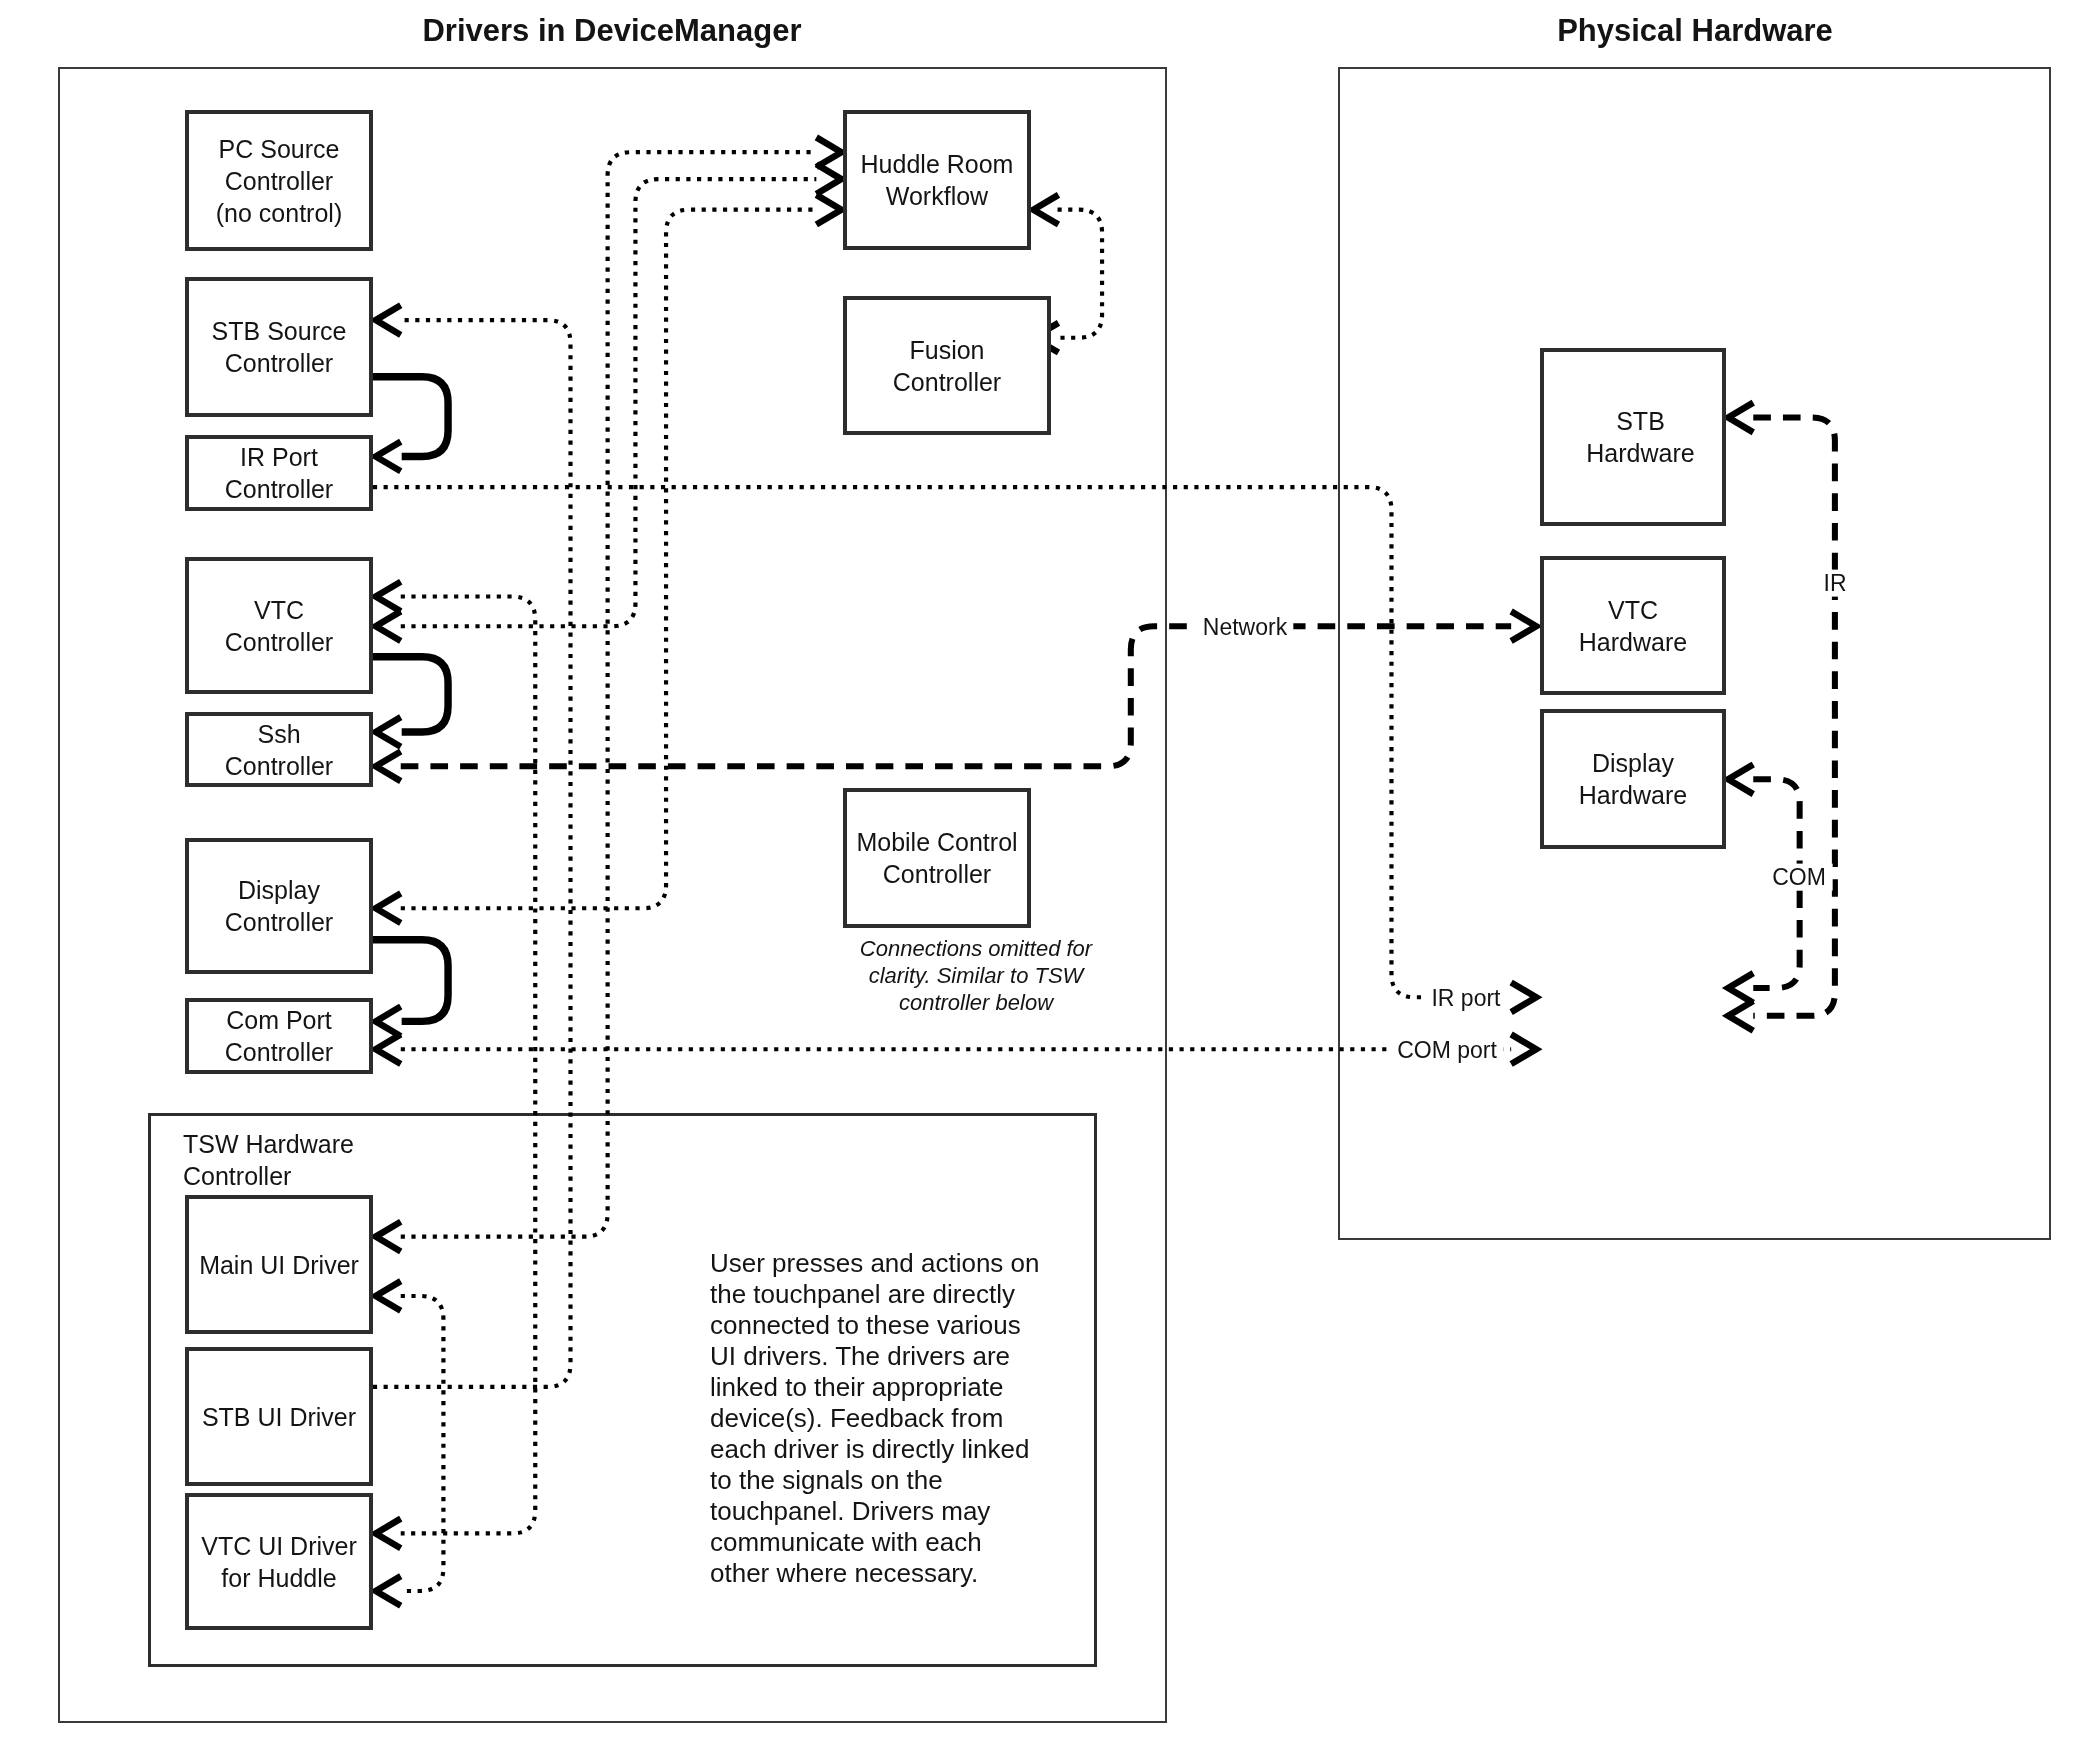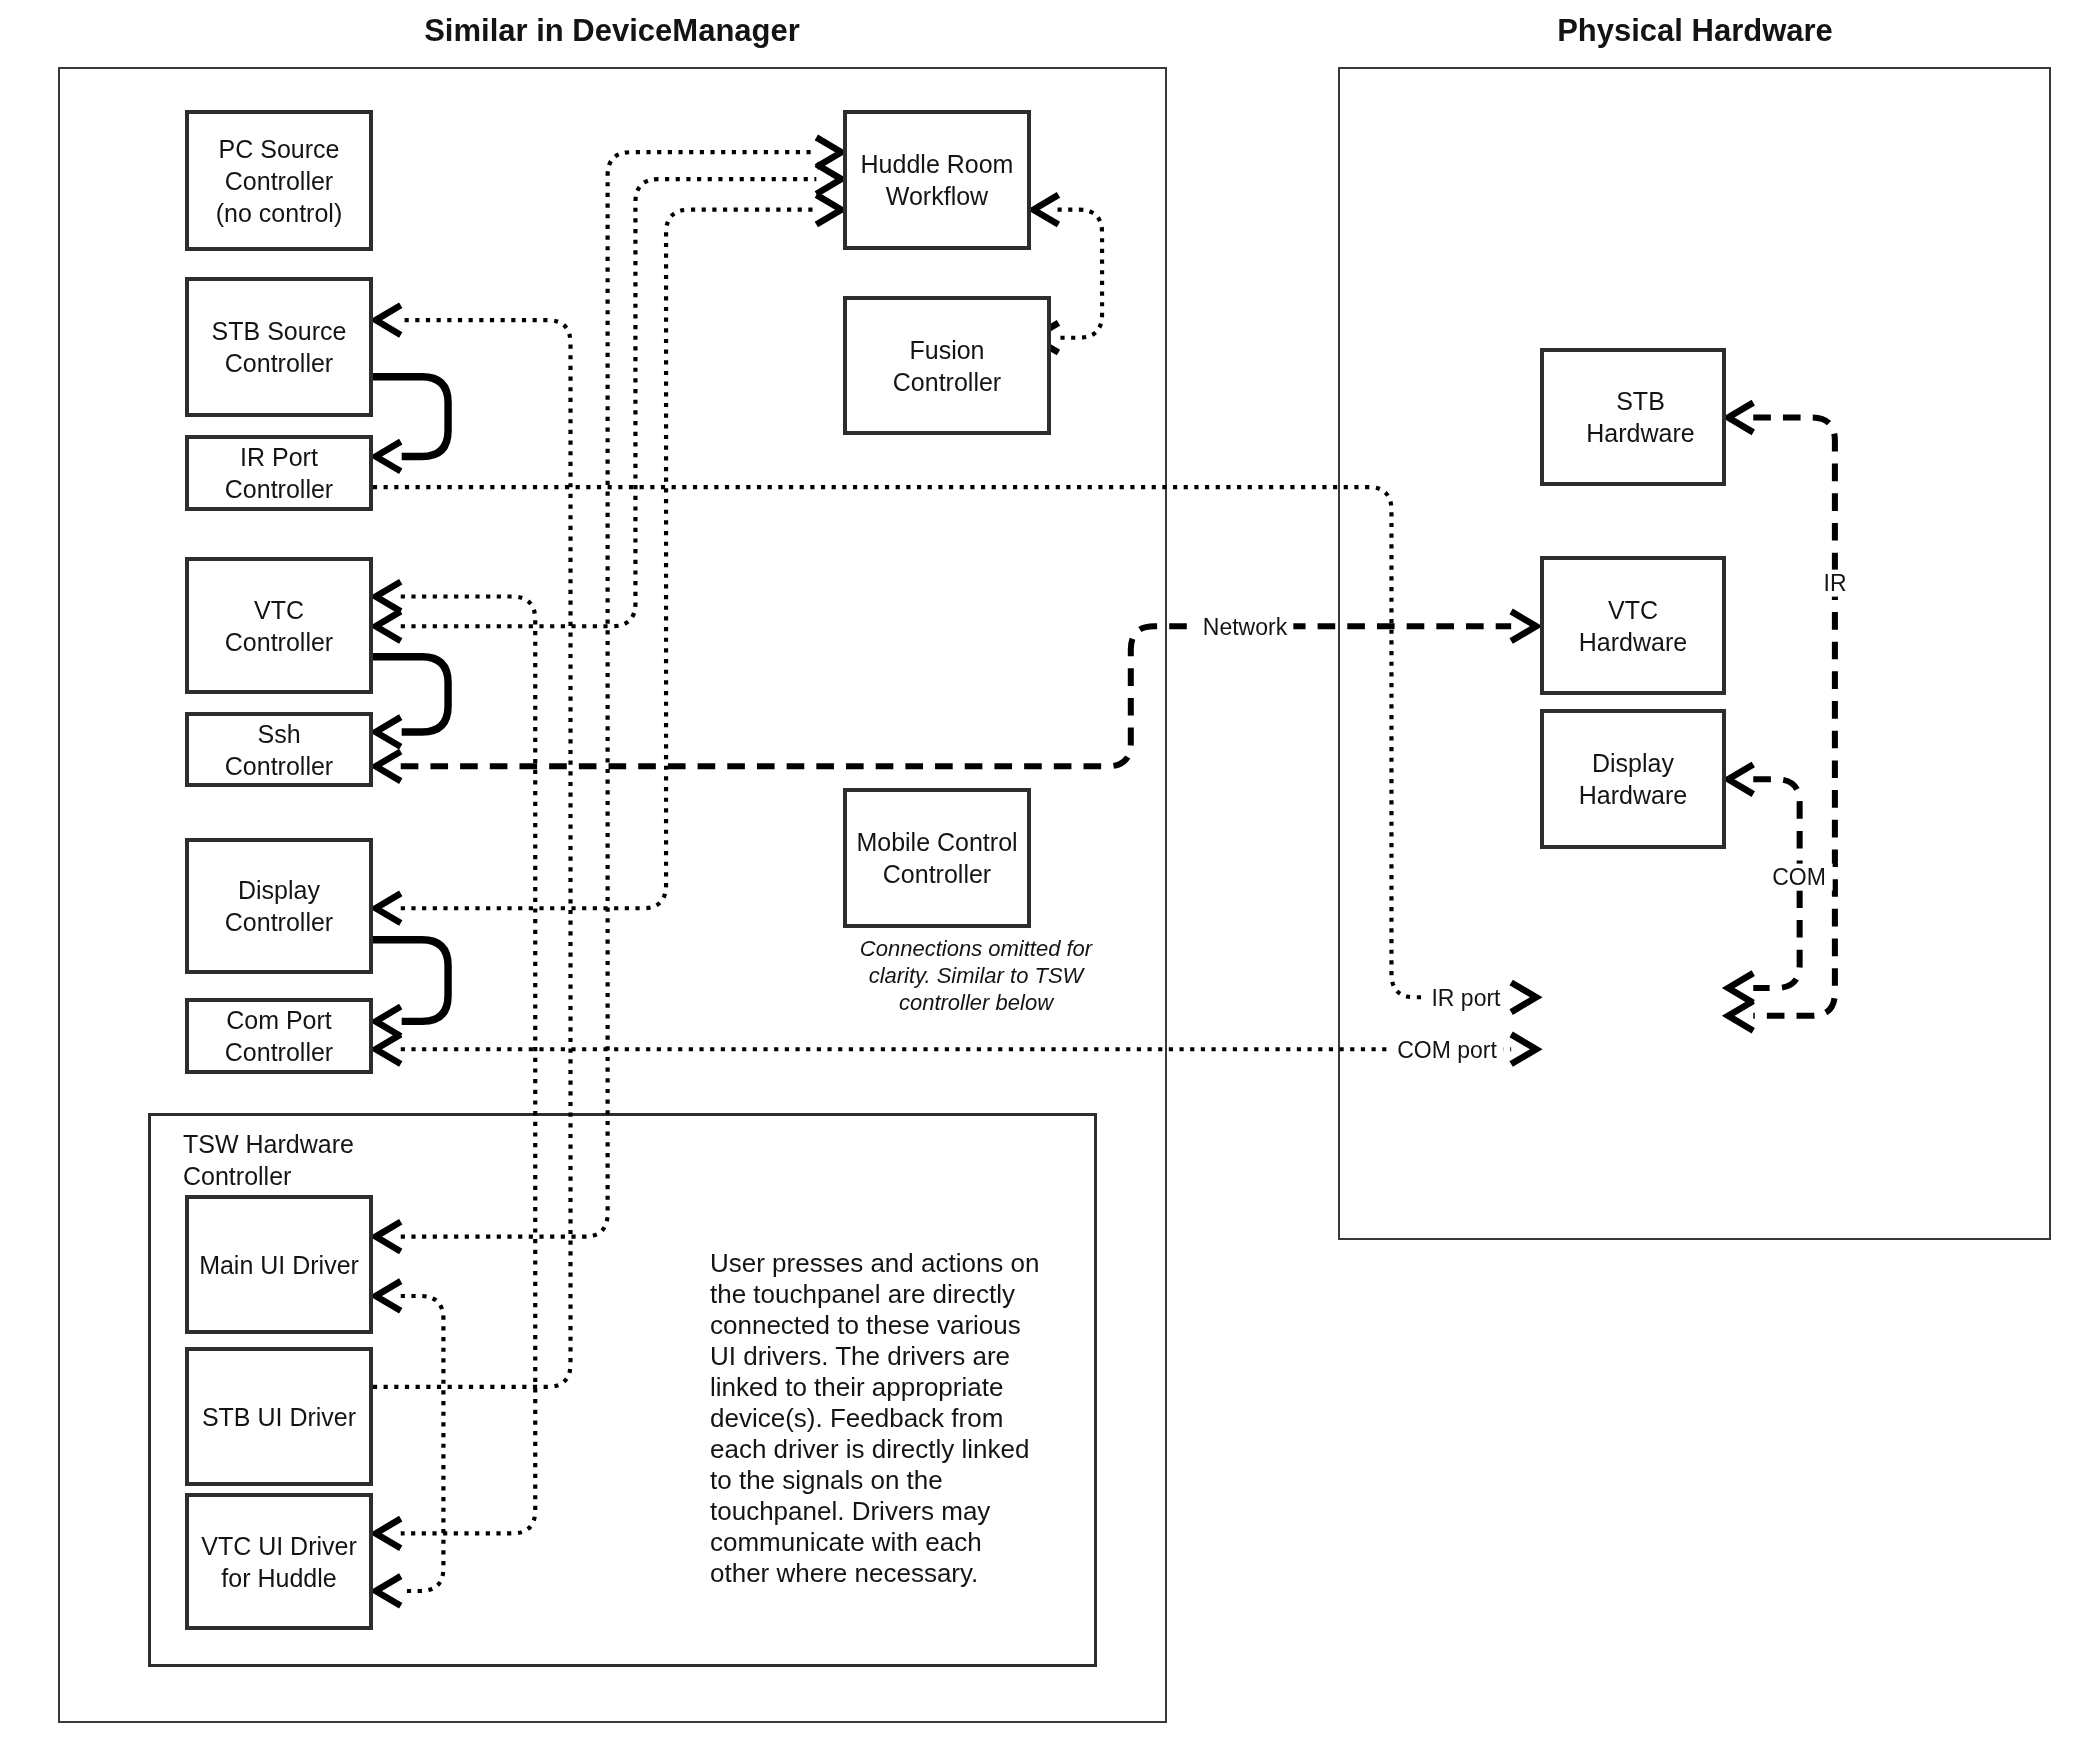--- a/index.html
+++ b/index.html
@@ -78,21 +78,21 @@
 
       <path class="arrowhead" d="M 880 148 L 907 164 L 880 180"></path>
       <path class="arrowhead" d="M 880 177 L 907 193 L 880 209"></path>
       <path class="arrowhead" d="M 880 210 L 907 226 L 880 242"></path>
       <path class="arrowhead" d="M 1629 1059 L 1656 1075 L 1629 1091"></path>
       <path class="arrowhead" d="M 1629 1115 L 1656 1131 L 1629 1147"></path>
       <path class="arrowhead" d="M 1629 659 L 1656 675 L 1629 691"></path>
     </g>
   </svg>
 
-  <div class="dtitle" style="left:612px; top:13px;">Similar in DeviceManager</div>
+  <div class="dtitle" style="left:612px; top:13px;">Drivers in DeviceManager</div>
   <div class="dtitle" style="left:1695px; top:13px;">Physical Hardware</div>
 
   <div class="panel" style="left:58px; top:67px; width:1109px; height:1656px;"></div>
   <div class="panel" style="left:1338px; top:67px; width:713px; height:1173px;"></div>
   <div class="subpanel" style="left:148px; top:1113px; width:949px; height:554px;"></div>
 
   <div class="linelabel" style="left:1245px; top:627px;">Network</div>
   <div class="linelabel" style="left:1835px; top:583px;">IR</div>
   <div class="linelabel" style="left:1799px; top:877px;">COM</div>
   <div class="linelabel" style="left:1466px; top:998px;">IR port</div>
@@ -136,21 +136,21 @@
   <div class="box" style="left:843px; top:296px; width:208px; height:139px;">Fusion
 Controller</div>
   <div class="box" style="left:843px; top:788px; width:188px; height:140px;">Mobile Control
 Controller</div>
 
   <div class="box" style="left:185px; top:1195px; width:188px; height:139px;">Main UI Driver</div>
   <div class="box" style="left:185px; top:1347px; width:188px; height:139px;">STB UI Driver</div>
   <div class="box" style="left:185px; top:1493px; width:188px; height:137px;">VTC UI Driver
 for Huddle</div>
 
-  <div class="box" style="left:1540px; top:348px;  width:186px; height:138px;padding-left:15px;">STB
+  <div class="box" style="left:1540px; top:348px;  width:186px; height:178px;padding-left:15px;">STB
 Hardware</div>
   <div class="box" style="left:1540px; top:556px;  width:186px; height:139px;">VTC
 Hardware</div>
   <div class="box" style="left:1540px; top:709px;  width:186px; height:140px;">Display
 Hardware</div>
 
 </div>
 
 
 </body></html>

